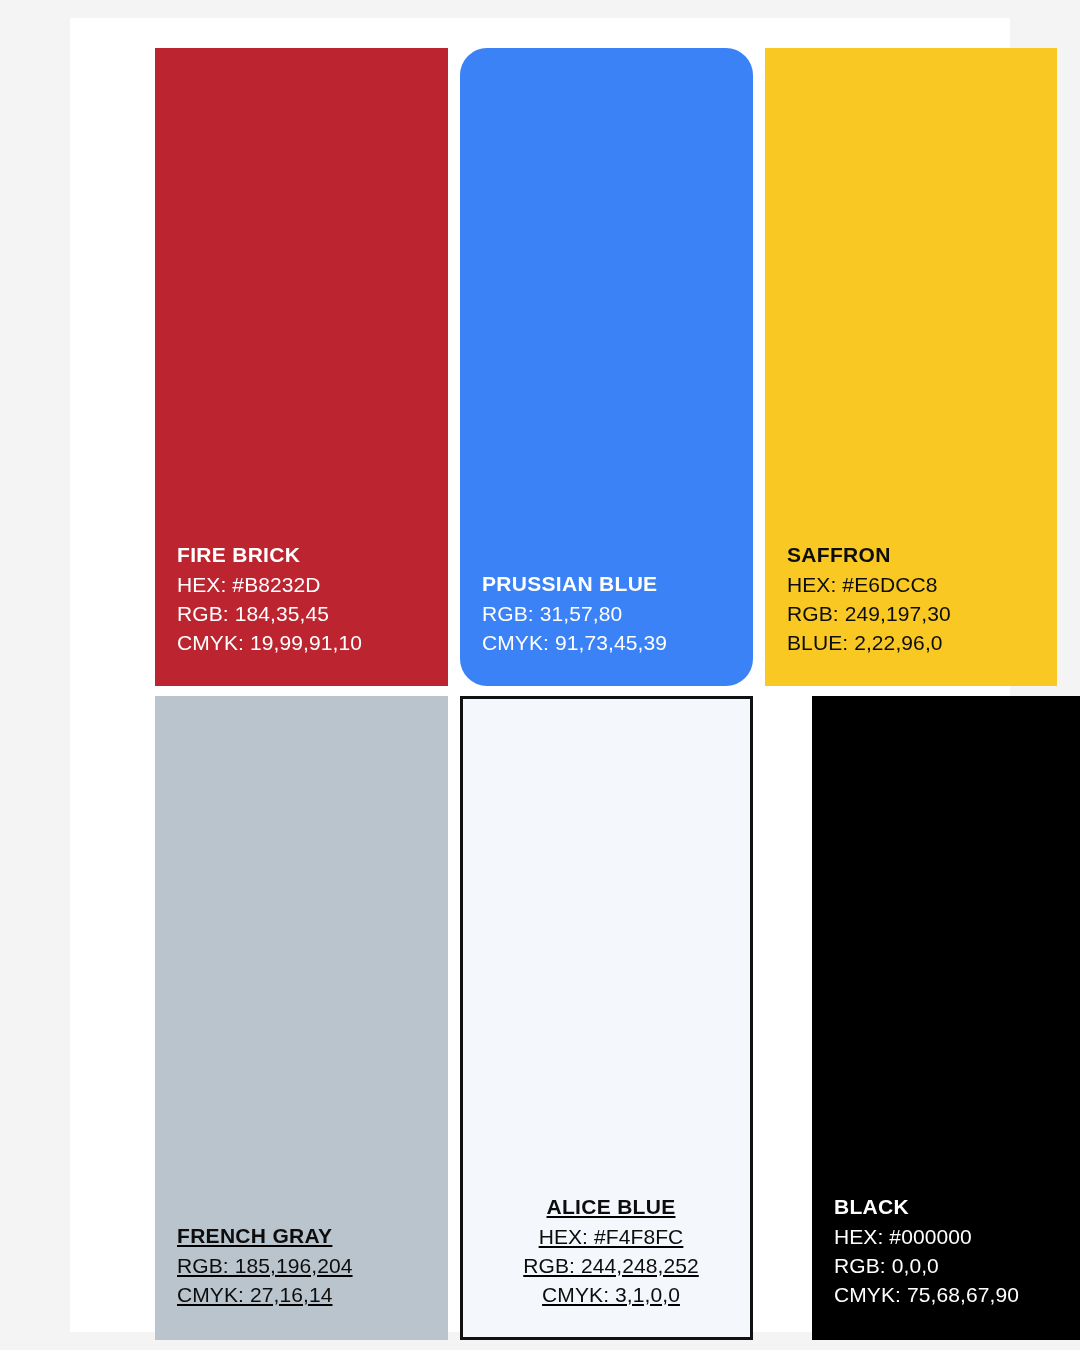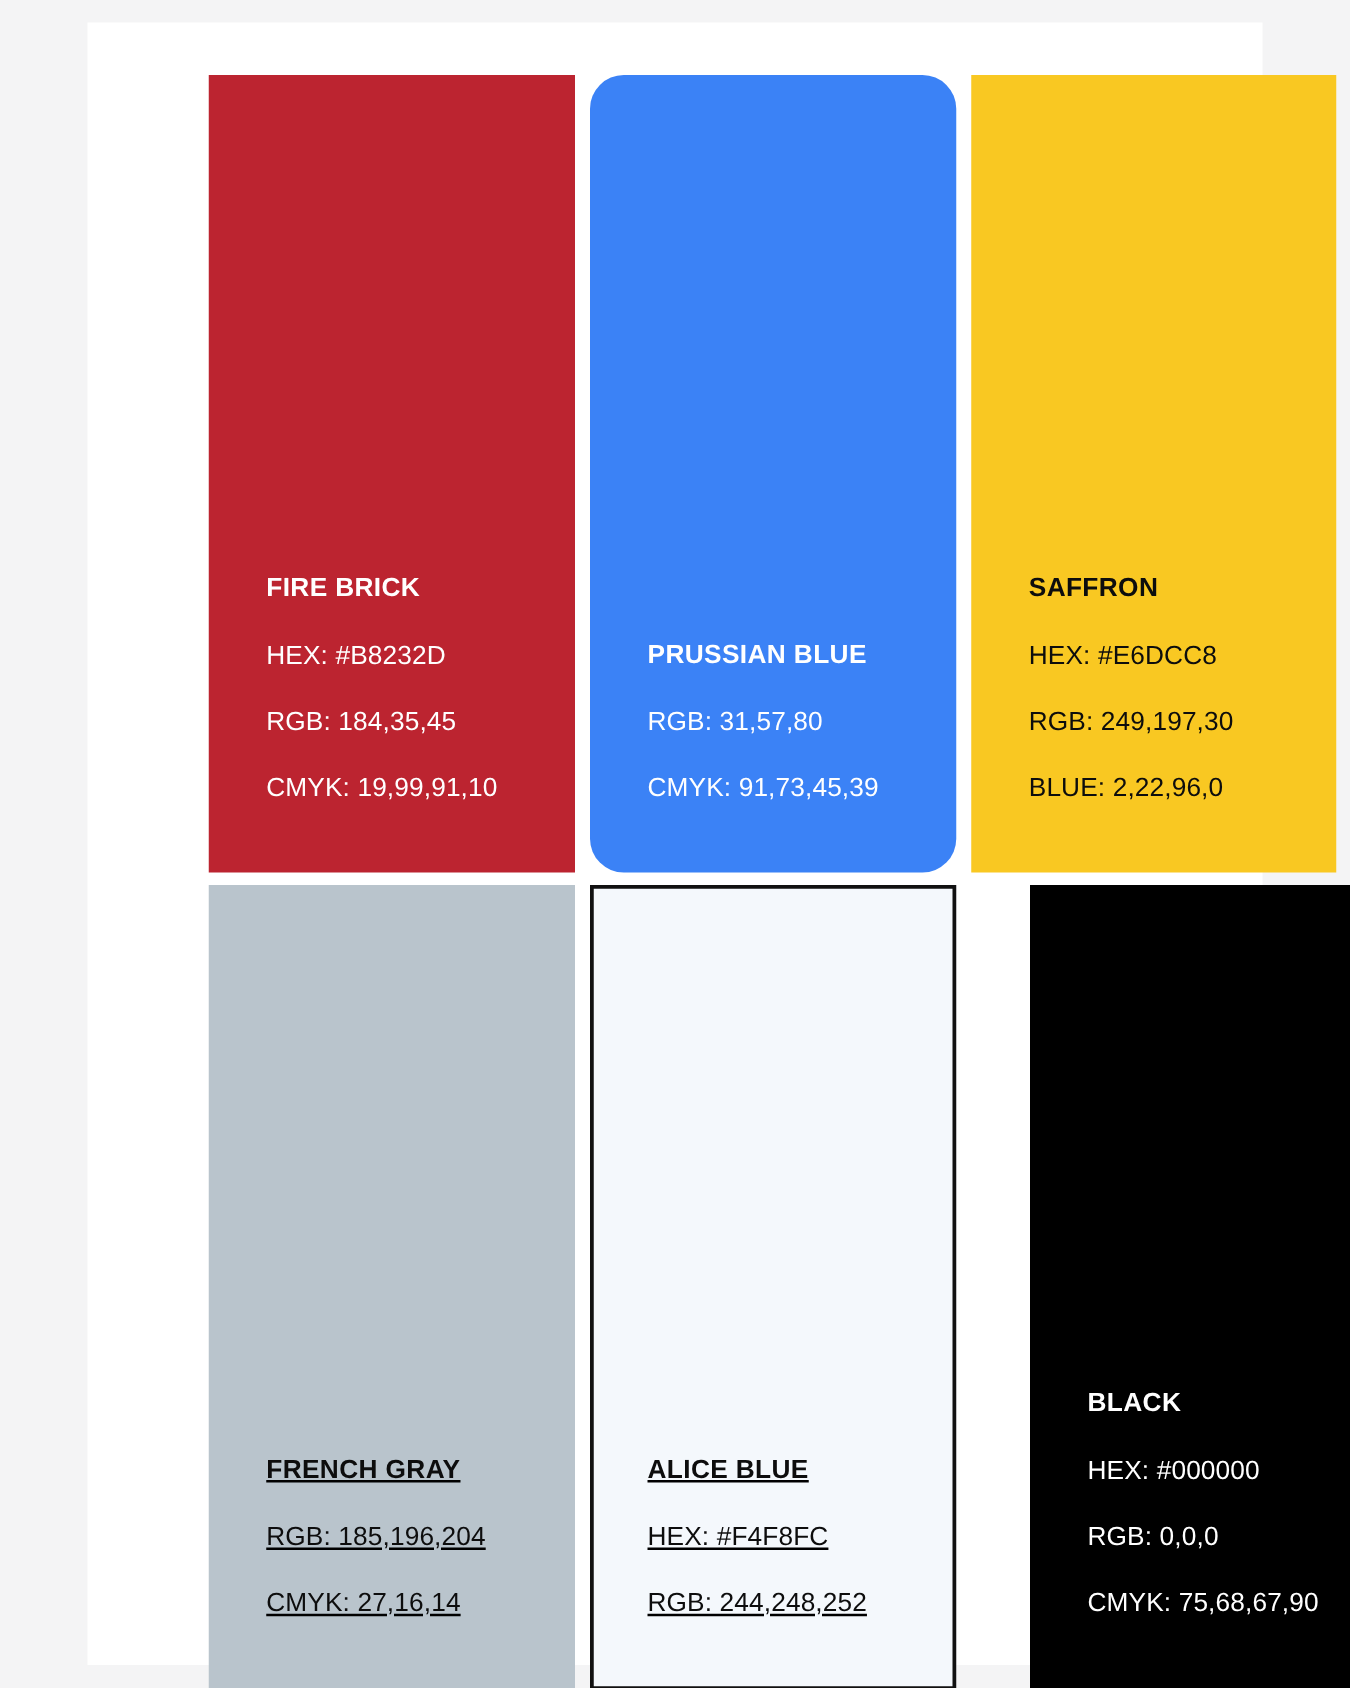--- a/index.html
+++ b/index.html
@@ -1,15 +1,15 @@
 <!DOCTYPE html>
 <html><head>
 <meta charset="utf-8">
 <style>
-  * { margin:0; padding:12px; box-sizing:border-box; }
+  * { margin:0; padding:0; box-sizing:border-box; }
   html, body {
     width:1080px; height:1350px;
     background:#f4f4f5;
     font-family:"Liberation Sans", sans-serif;
     overflow:hidden;
   }
   #board {
     position:absolute;
     left:0; top:0;
     width:1080px; height:1350px;
@@ -31,20 +31,21 @@
     column-gap:12px;
     row-gap:10px;
   }
   .swatch {
     position:relative;
     width:100%; height:100%;
     overflow:hidden;
   }
   .swatch.outlined {
     border:3px solid #111111;
+    text-align:center;
   }
   .label {
     position:absolute;
     left:22px;
     right:10px;
   }
   .swatch.row-top .label { bottom:28px; }
   .swatch.row-bottom .label { bottom:30px;text-decoration:underline; }
   .swatch.outlined .label { left:19px; bottom:27px; }
 
@@ -100,20 +101,21 @@
             <div class="name">FRENCH GRAY</div>
             <div class="spec">RGB: 185,196,204</div>
             <div class="spec">CMYK: 27,16,14</div>
           </div>
         </div>
         <div class="swatch dark-text row-bottom outlined" style="background: rgb(244, 248, 252);">
           <div class="label">
             <div class="name">ALICE BLUE</div>
             <div class="spec">HEX: #F4F8FC</div>
             <div class="spec">RGB: 244,248,252</div>
+            <div class="spec">CMYK: 3,1,0,0</div>
           </div>
         </div>
         <div class="swatch light-text row-bottom" style="background: rgb(0, 0, 0); margin-left: 47px;">
           <div class="label">
             <div class="name">BLACK</div>
             <div class="spec">HEX: #000000</div>
             <div class="spec">RGB: 0,0,0</div>
             <div class="spec">CMYK: 75,68,67,90</div>
           </div>
         </div>

